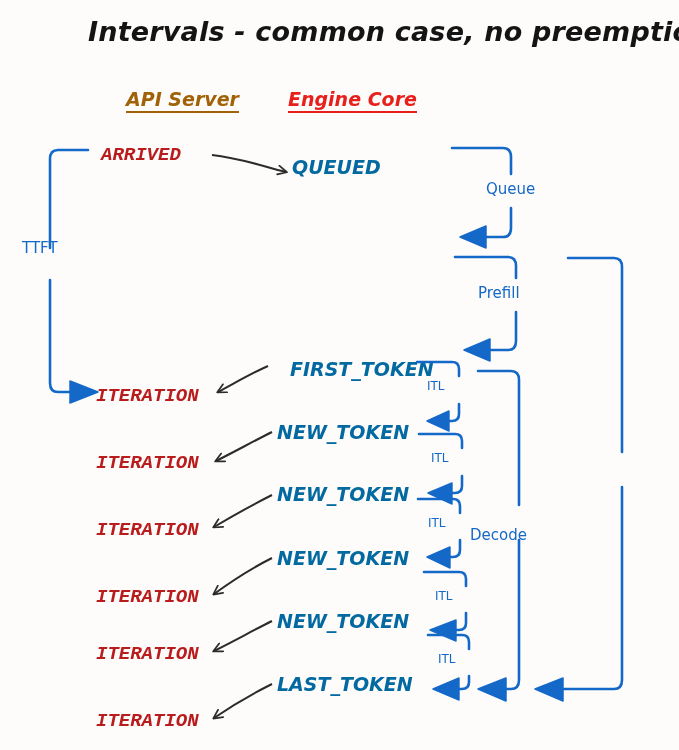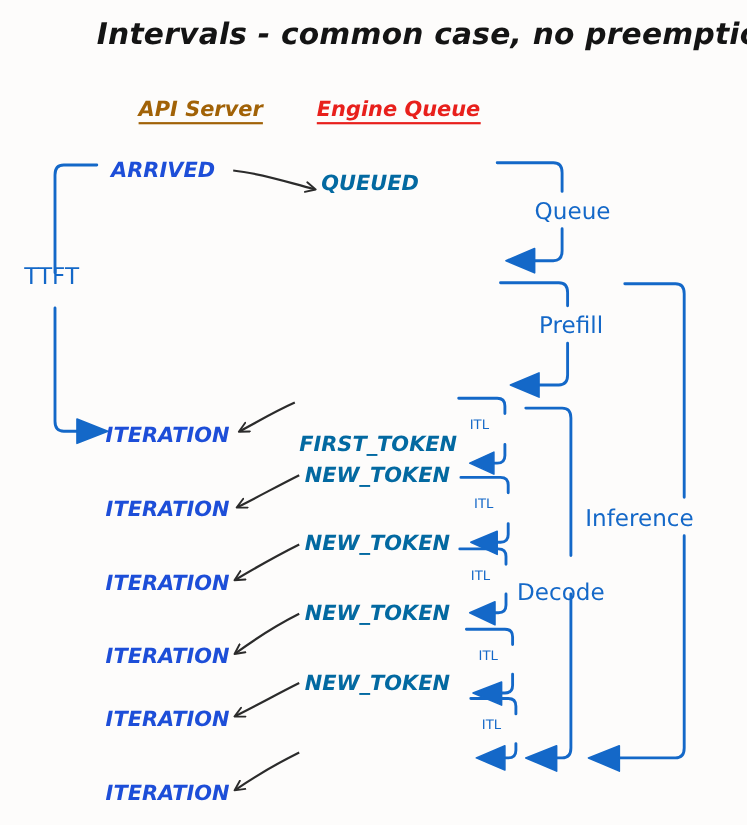--- a/index.html
+++ b/index.html
@@ -52,61 +52,61 @@
   #header-api-server { left: 100px; top: 90px; color: #a16207; margin-left: 26px; }
   #header-engine-core { left: 288px; top: 90px; color: #e8201c; }
 
   
   .state {
     font-family: "DejaVu Sans", sans-serif;
     font-style: italic;
     font-weight: bold;
     font-size: 19px;
   }
-  .state.api    { color: #1d4ed8; }
+  .state.api    { color: #b91c1c; font-family: Liberation Mono, monospace; }
   .state.engine { color: #0369a1; }
 
   
   .ivl {
     font-family: "DejaVu Sans", sans-serif;
-    font-size: 21px;
+    font-size: 15px;
     color: #1468c8;
     font-weight: normal;
   }
   .ivl.small { font-size: 12px; }
 </style>
 </head>
 <body>
 
 <div id="canvas">
 
   <div class="txt" id="diagram-title">Intervals - common case, no preemptions</div>
 
   <div class="txt col-header" id="header-api-server">API Server</div>
-  <div class="txt col-header" id="header-engine-core">Engine Queue</div>
+  <div class="txt col-header" id="header-engine-core">Engine Core</div>
 
   <div class="txt state api" style="left:101px; top:146px;">ARRIVED</div>
   <div class="txt state api" style="left:96px;  top:387px;">ITERATION</div>
   <div class="txt state api" style="left:96px;  top:454px;">ITERATION</div>
   <div class="txt state api" style="left:96px;  top:521px;">ITERATION</div>
   <div class="txt state api" style="left:96px;  top:588px;">ITERATION</div>
   <div class="txt state api" style="left:96px;  top:645px;">ITERATION</div>
   <div class="txt state api" style="left:96px;  top:712px;">ITERATION</div>
 
   <div class="txt state engine" style="left:292px; top:158px;">QUEUED</div>
-  <div class="txt state engine" style="left:272px; top:360px;margin-top:35px;">FIRST_TOKEN</div>
+  <div class="txt state engine" style="left:290px; top:360px;">FIRST_TOKEN</div>
   <div class="txt state engine" style="left:277px; top:423px;">NEW_TOKEN</div>
   <div class="txt state engine" style="left:277px; top:485px;">NEW_TOKEN</div>
   <div class="txt state engine" style="left:277px; top:549px;">NEW_TOKEN</div>
   <div class="txt state engine" style="left:277px; top:612px;">NEW_TOKEN</div>
+  <div class="txt state engine" style="left:277px; top:675px;">LAST_TOKEN</div>
 
   <div class="txt ivl" style="left:22px;  top:241px;">TTFT</div>
   <div class="txt ivl" style="left:486px; top:182px;">Queue</div>
-  <div class="txt ivl" style="left:490px; top:286px;text-align:right;">Prefill</div>
-  <div class="txt ivl" style="left:532px; top:461px;">Inference</div>
+  <div class="txt ivl" style="left:478px; top:286px;text-align:right;">Prefill</div>
   <div class="txt ivl" style="left:470px; top:528px;">Decode</div>
   <div class="txt ivl small" style="left:427px; top:380px;">ITL</div>
   <div class="txt ivl small" style="left:431px; top:452px;">ITL</div>
   <div class="txt ivl small" style="left:428px; top:517px;">ITL</div>
   <div class="txt ivl small" style="left:435px; top:590px;">ITL</div>
   <div class="txt ivl small" style="left:438px; top:653px;">ITL</div>
 
   <svg class="layer" viewBox="0 0 679 750">
     <defs>
       <marker id="blk-arrow" markerWidth="11" markerHeight="11" refX="9" refY="5.5" orient="auto" markerUnits="userSpaceOnUse">

